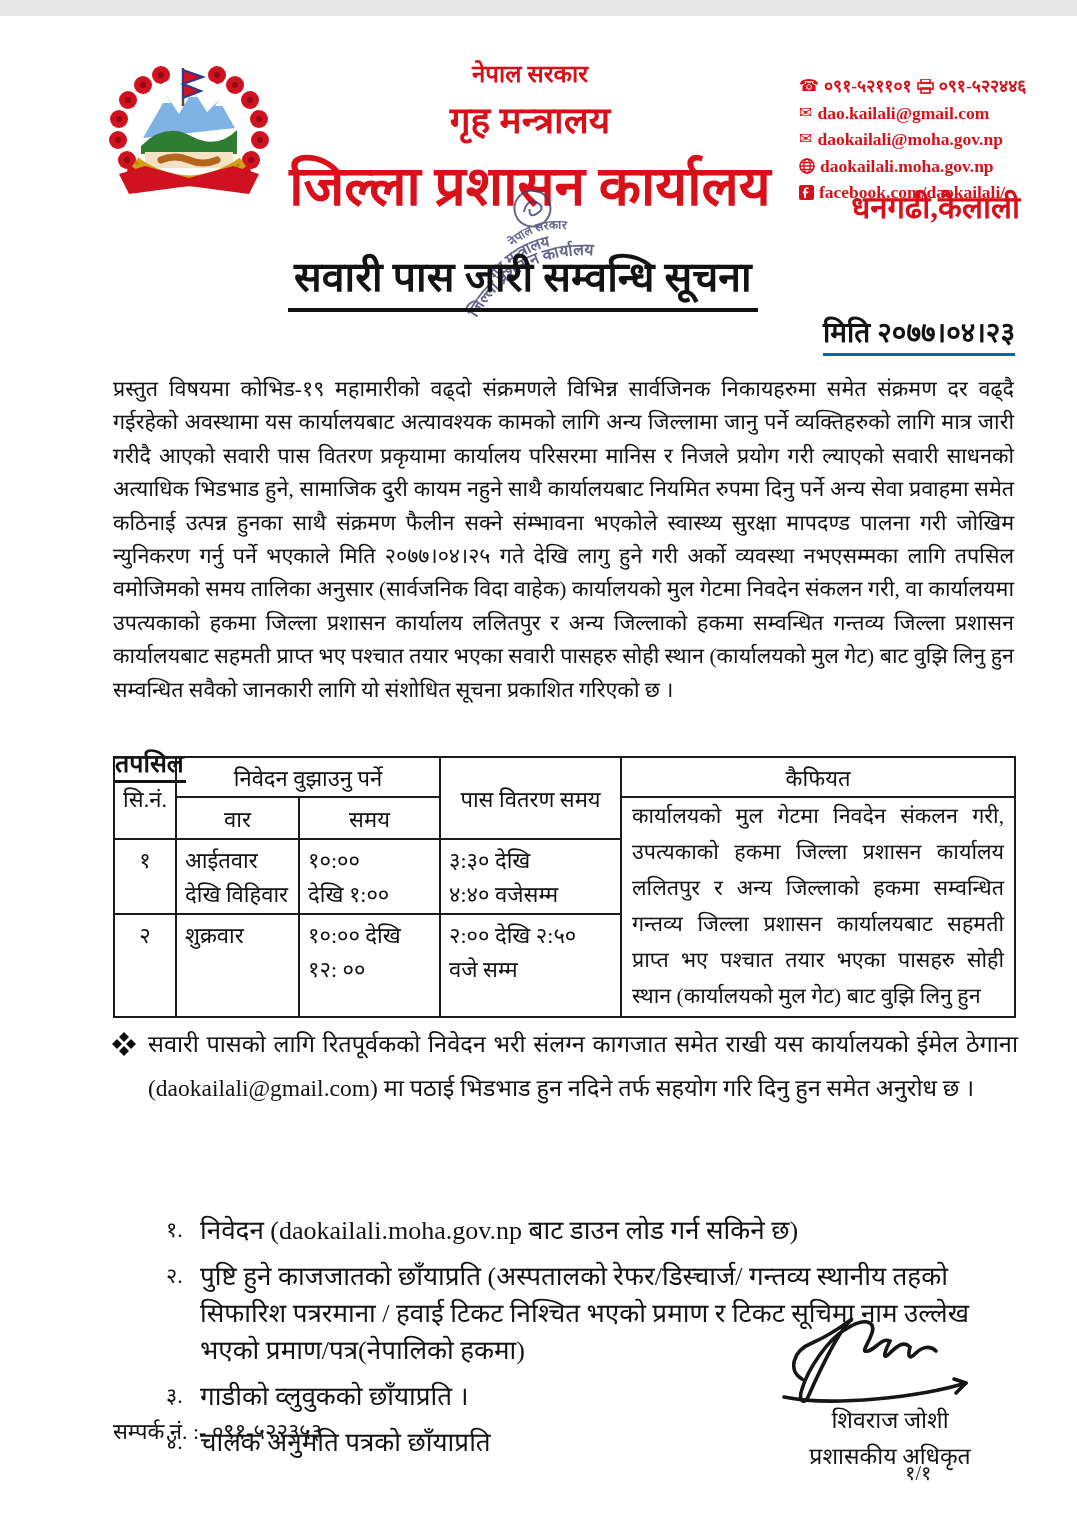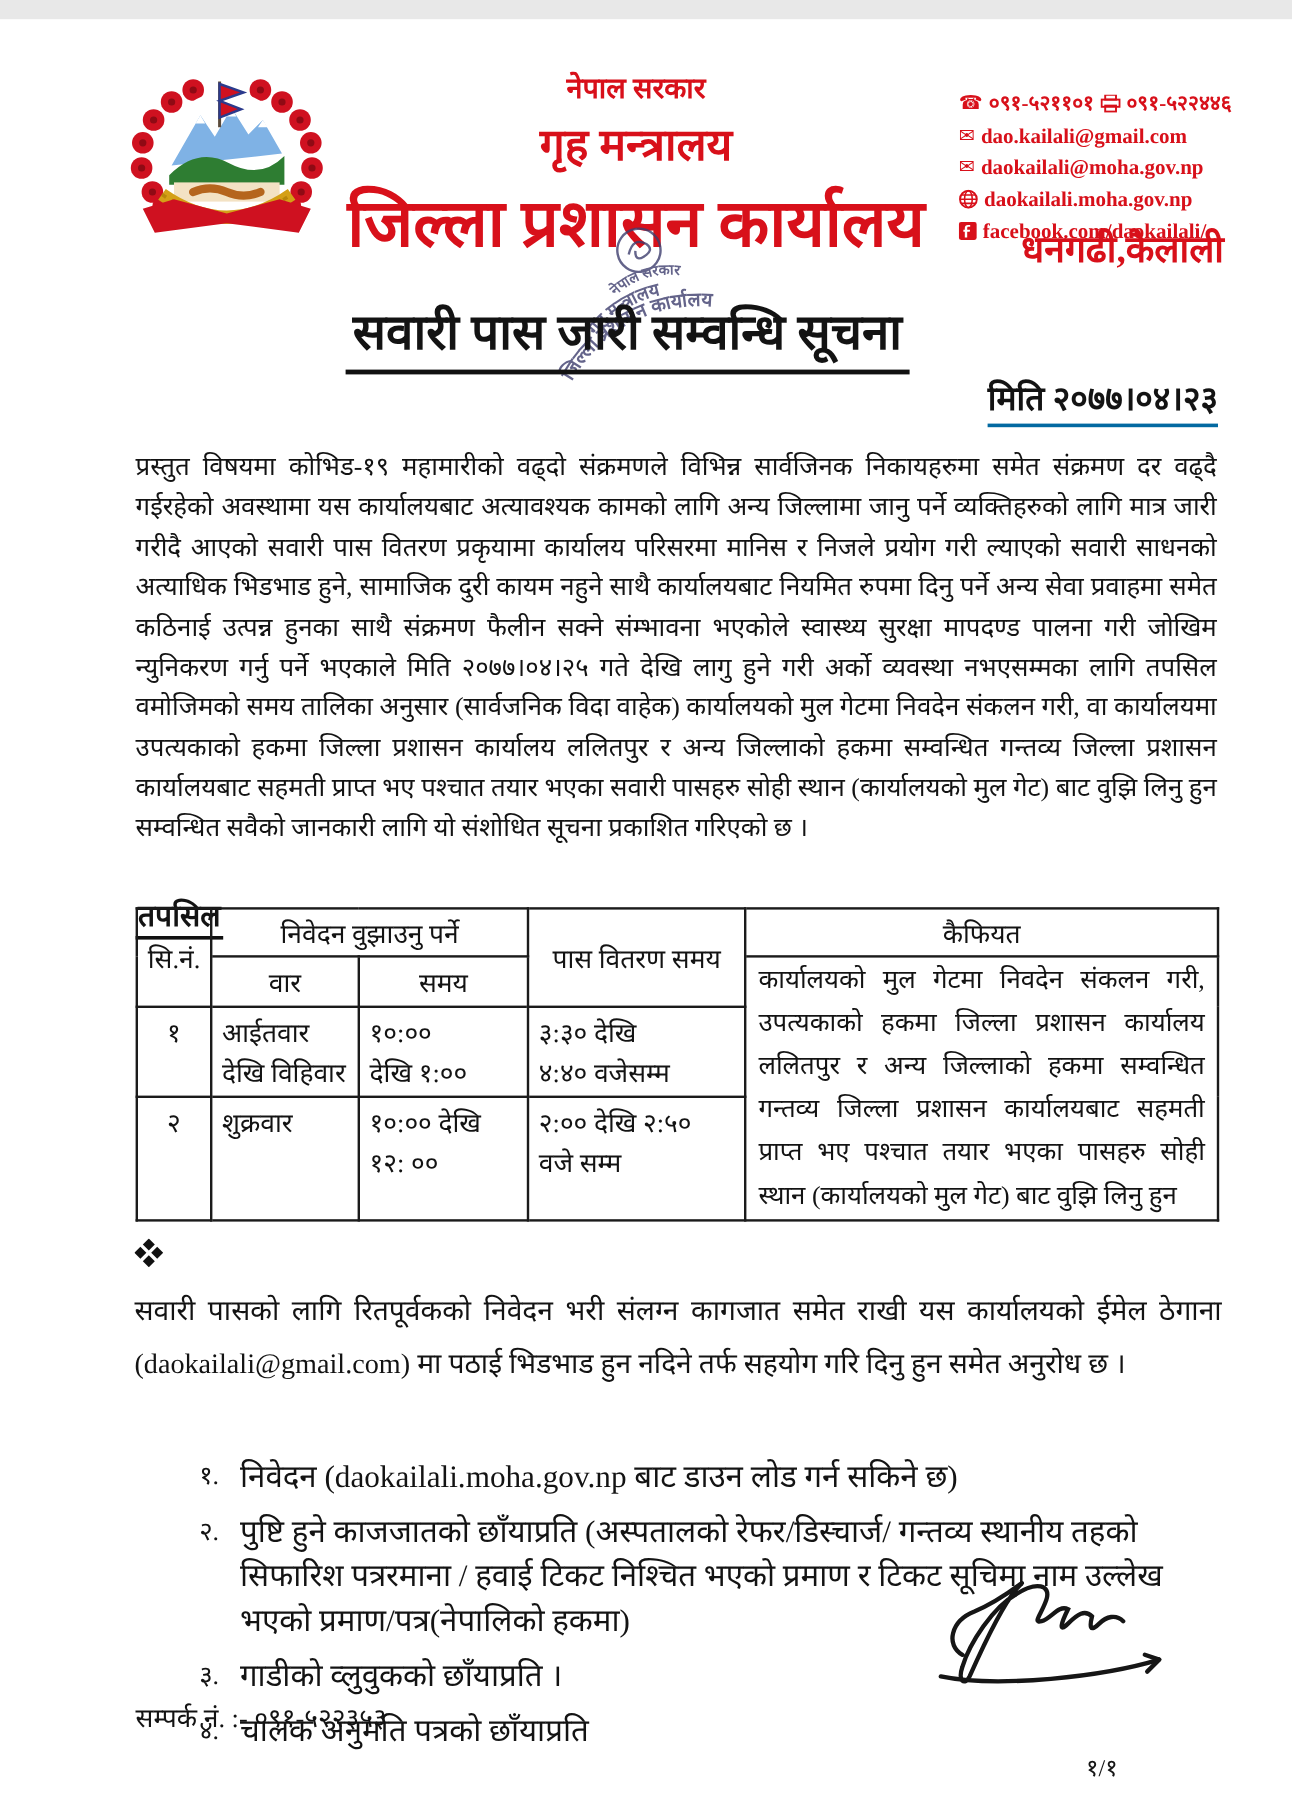--- a/index.html
+++ b/index.html
@@ -36,21 +36,21 @@
   
   .tapasil-wrap { position:absolute; top:729px; left:113px; width:901px; }
   .tapasil-wrap span { display:inline-block; font-size:25px; font-weight:bold; border-bottom:3.5px solid #111; padding:0 2px 1px; }
   table.sched { position:absolute; top:740px; left:113px; width:901px; border-collapse:collapse; table-layout:fixed; }
   table.sched td { border:2.4px solid #1b1b1b; font-size:22px; padding:1px 8px; vertical-align:middle; }
   table.sched td.c { text-align:center; }
   table.sched td.top { vertical-align:top; padding-top:4px; white-space:pre-line; line-height:34px; }
   table.sched td.remarks { vertical-align:top; text-align:justify; line-height:36px; padding:0 10px 2px; font-size:21.5px; }
 
   
-  .request { position:absolute; top:1006px; left:112px; width:906px; display:flex; gap:10px;flex-direction:column; }
+  .request { position:absolute; top:1006px; left:112px; width:906px; display:flex; gap:10px; }
   .request .dmark { flex:0 0 26px; padding-top:10px; }
   .request .rtext { font-size:23.5px; line-height:44px; text-align:justify; }
 
   
   .note-head { position:absolute; top:1157px; left:113px; width:901px; font-size:21.5px; }
   .note-list { position:absolute; top:1196px; left:166px; width:852px; }
   .note-item { display:flex; gap:10px; margin-bottom:9px; }
   .note-item .num { flex:0 0 24px; font-size:21.5px; line-height:37px; }
   .note-item .txt { font-size:26px; line-height:37px; }
 
@@ -275,17 +275,21 @@
     <svg viewBox="0 0 225 112" width="225" height="112">
       <g stroke="#161616" stroke-width="3.6" fill="none" stroke-linecap="round">
         <path d="M34 80 C20 72 24 52 44 44 C72 32 92 12 80 24 C66 40 48 80 40 98 C36 106 30 102 34 90 C40 70 60 40 78 30"></path>
         <path d="M78 30 C96 18 108 22 104 34 C100 46 92 54 100 52 C108 50 114 38 122 42 C116 54 114 62 122 54 C130 46 136 42 142 48 C140 56 140 62 148 54 C154 48 162 46 168 52"></path>
         <path d="M16 98 C64 108 152 98 198 84"></path>
         <path d="M198 84 L186 80 M198 84 L188 94"></path>
       </g>
     </svg>
   </div>
 
+  <div class="signatory">
+    <div class="nm">शिवराज जोशी</div>
+    <div class="nm">प्रशासकीय अधिकृत</div>
+  </div>
 
   <div class="footer-contact">सम्पर्क नं. :- ०९१-५२२३५३</div>
   <div class="page-num">१/१</div>
 
 </div>
 
 </body></html>

